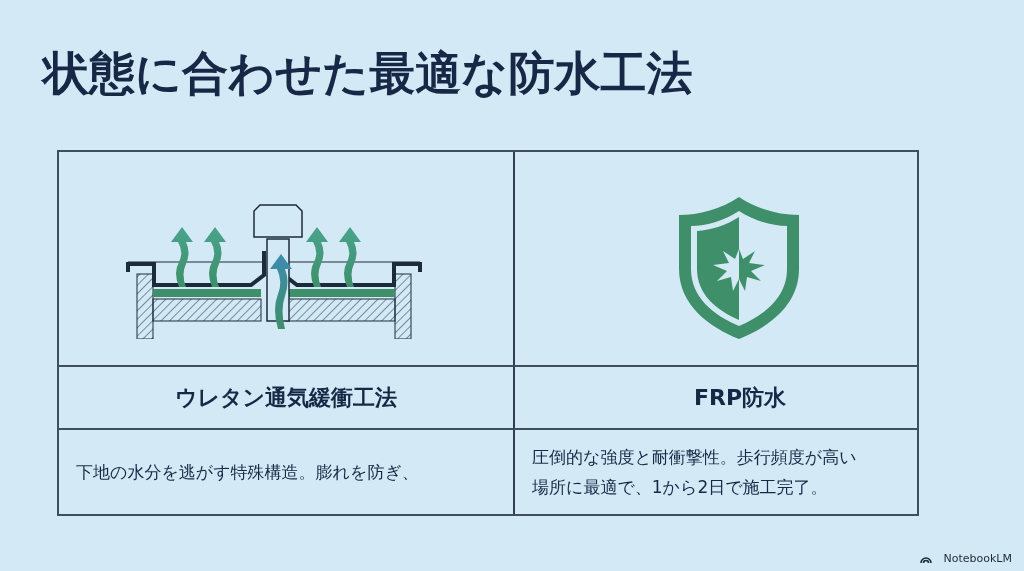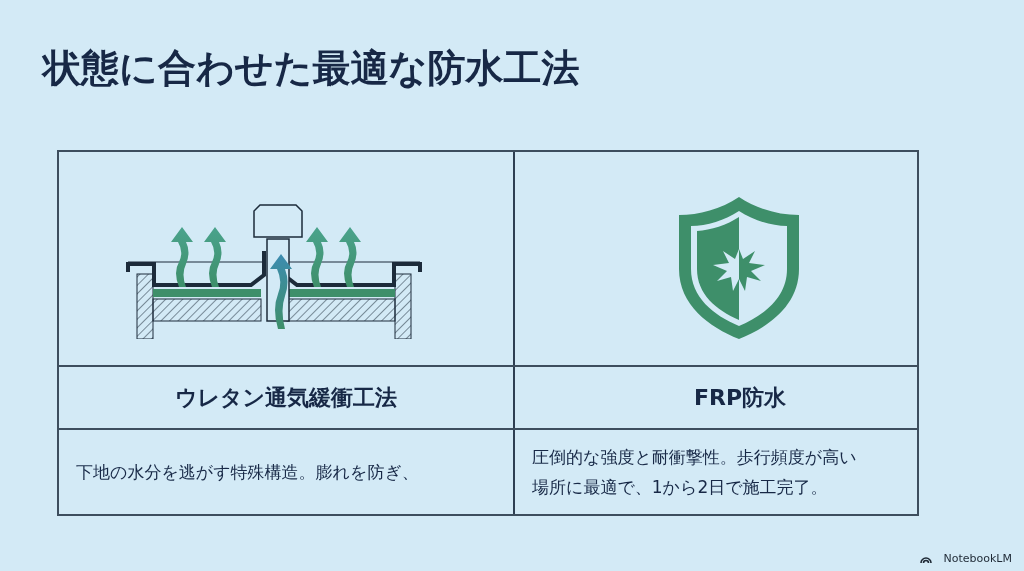--- a/index.html
+++ b/index.html
@@ -1,18 +1,18 @@
 <!DOCTYPE html>
 <html><head>
 <meta charset="utf-8">
 <style>
   html,body{margin:0;padding:0;}
   body{width:1024px;height:571px;background:#d3eaf6;position:relative;overflow:hidden;
     font-family:"DejaVu Sans","Liberation Sans",sans-serif;color:#172846;}
-  .title{position:absolute;left:43px;top:46px;font-size:38px;font-weight:bold;letter-spacing:0px;color:#172846;margin:0;line-height:1.2;}
+  .title{position:absolute;left:43px;top:46px;font-size:46px;font-weight:bold;letter-spacing:0px;color:#172846;margin:0;line-height:1.2;}
   .table{position:absolute;left:57px;top:150px;width:862px;height:366px;border:2px solid #3d4e5e;box-sizing:border-box;}
   .vline{position:absolute;left:454px;top:0;width:2px;height:100%;background:#2e3f52;}
   .hline{position:absolute;left:0;width:100%;height:2px;background:#3d4e5e;}
   .cell{position:absolute;box-sizing:border-box;display:flex;align-items:center;}
   .img-cell{top:0;height:213px;justify-content:center;}
   .head-cell{top:215px;height:61px;justify-content:center;font-size:22px;font-weight:bold;}
   .desc-cell{top:278px;height:84px;padding-left:17px;padding-right:22px;font-size:17px;line-height:30px;}
   .left{left:0;width:454px;}
   .right{left:456px;width:450px;border-radius:25px;}
   .footer{position:absolute;right:12px;bottom:6px;font-size:11px;color:#1f2a36;display:flex;align-items:center;gap:12px;}

